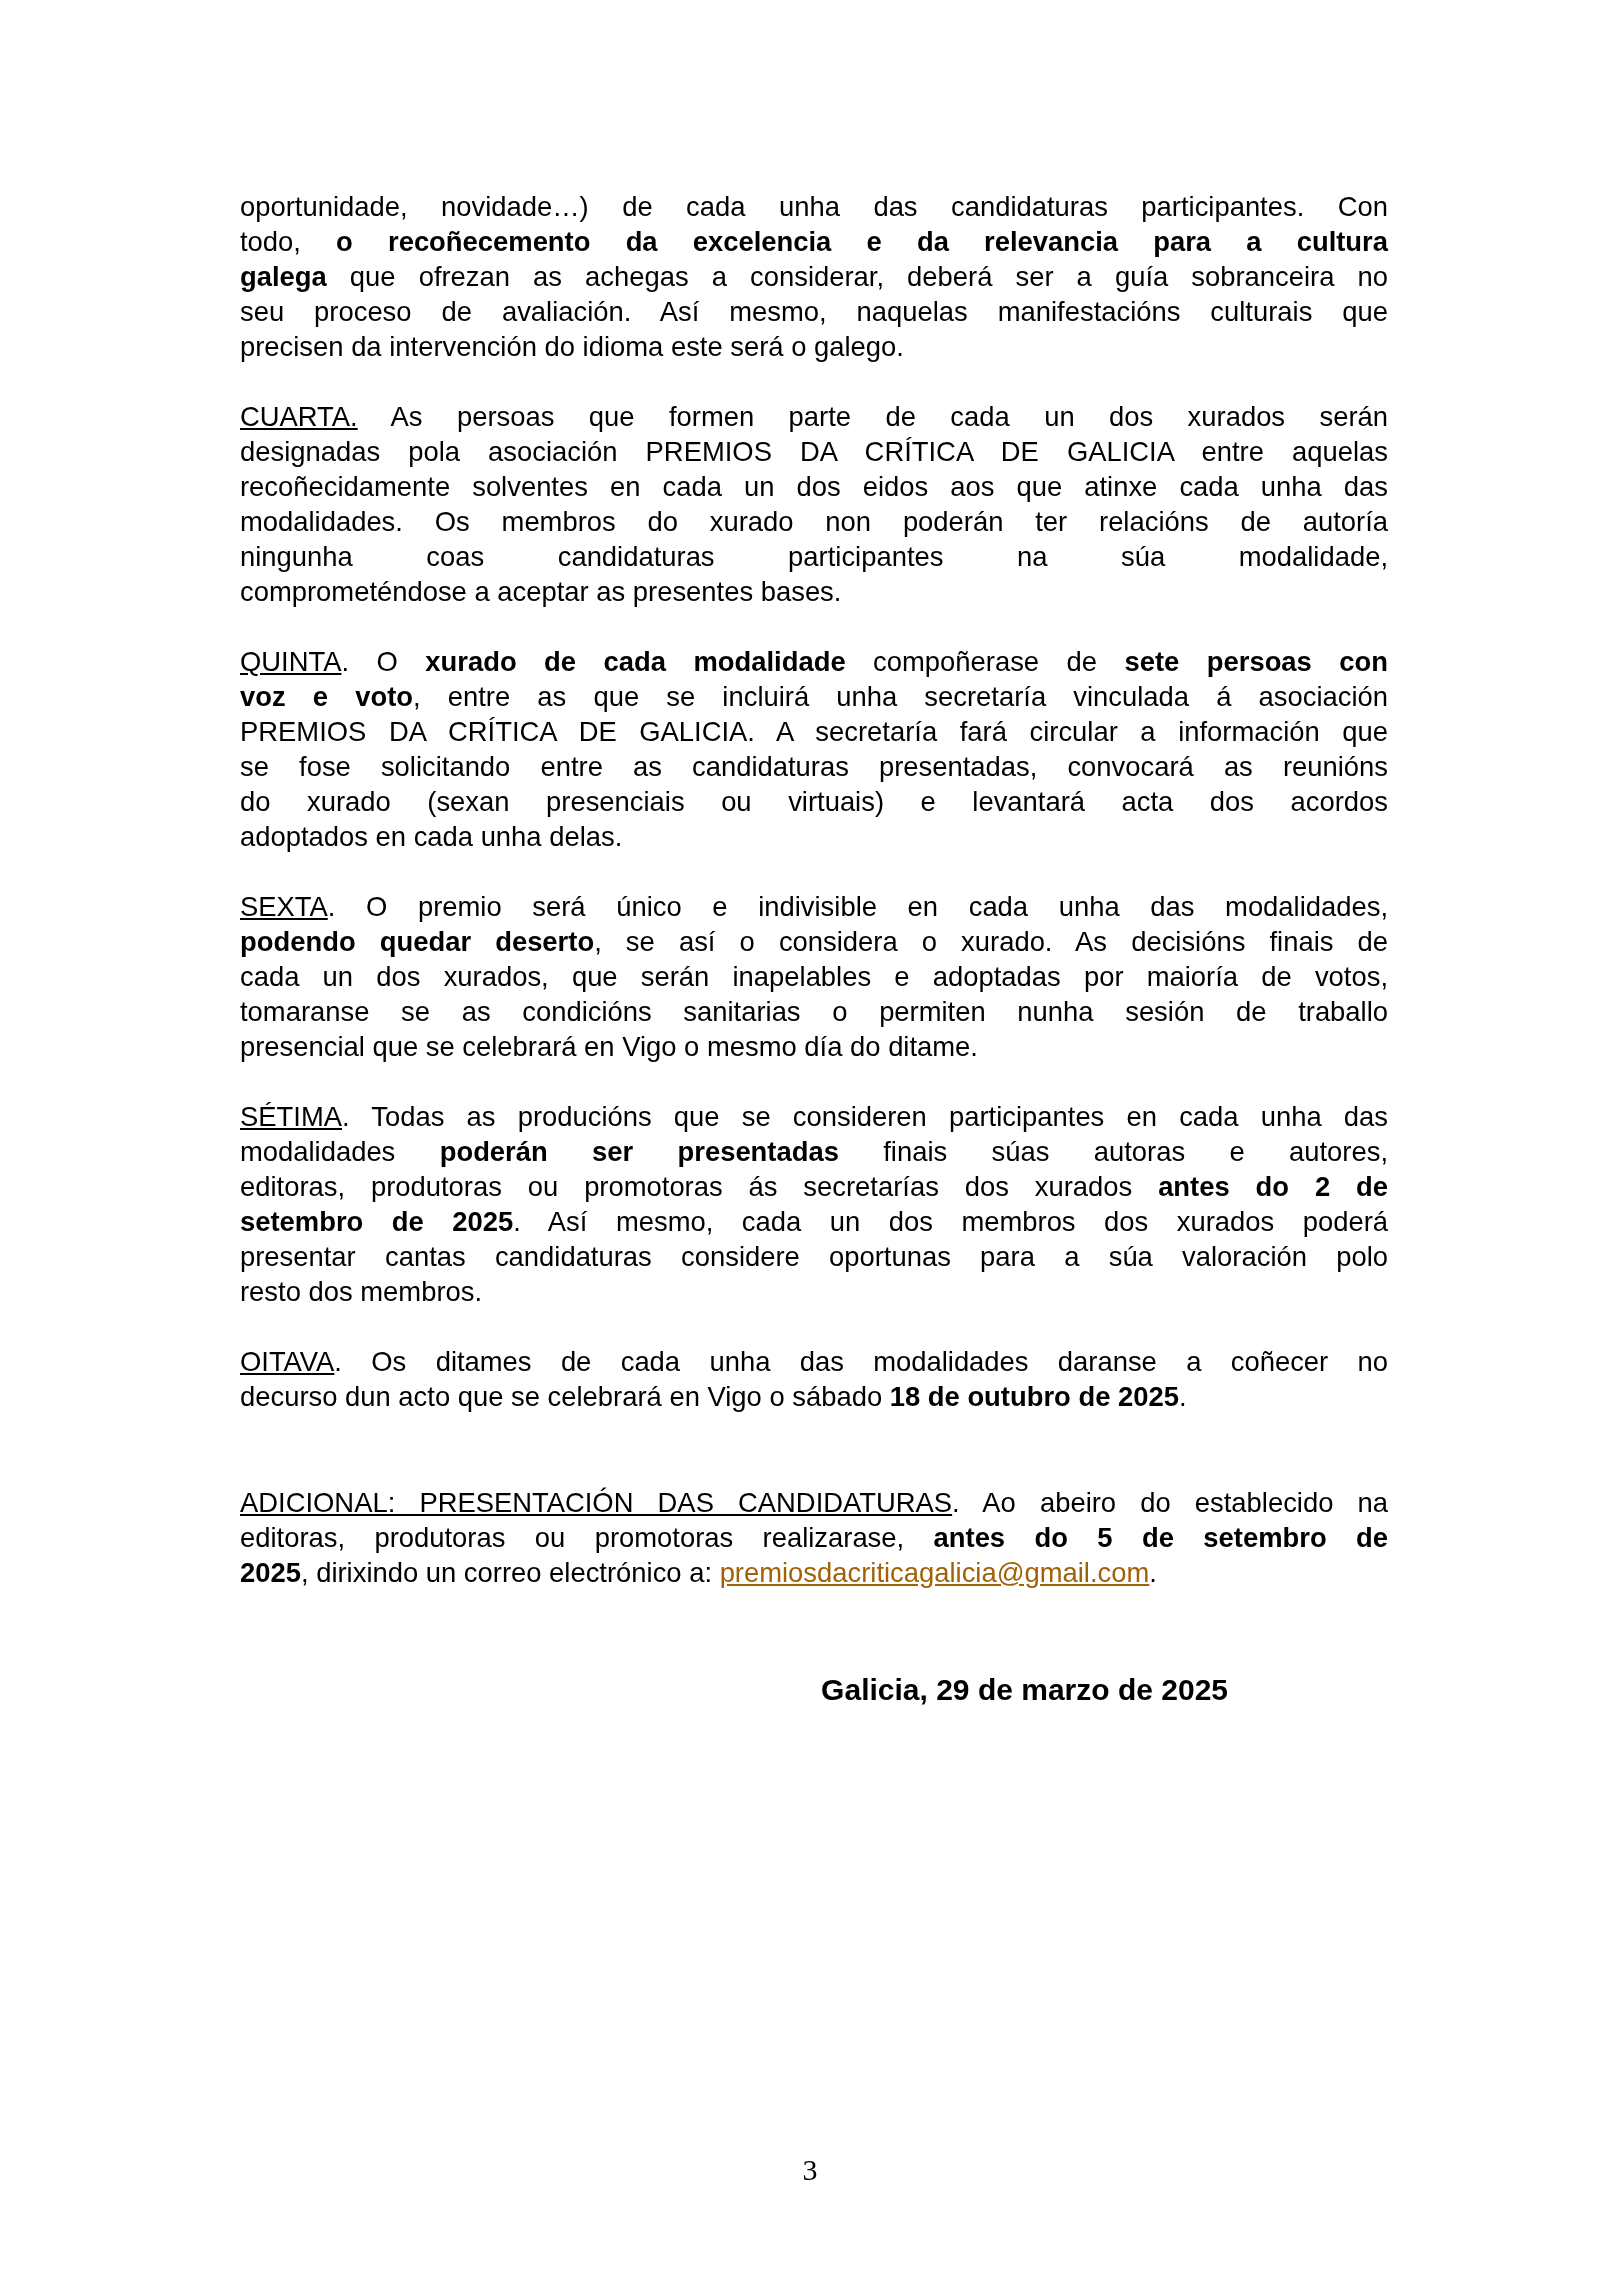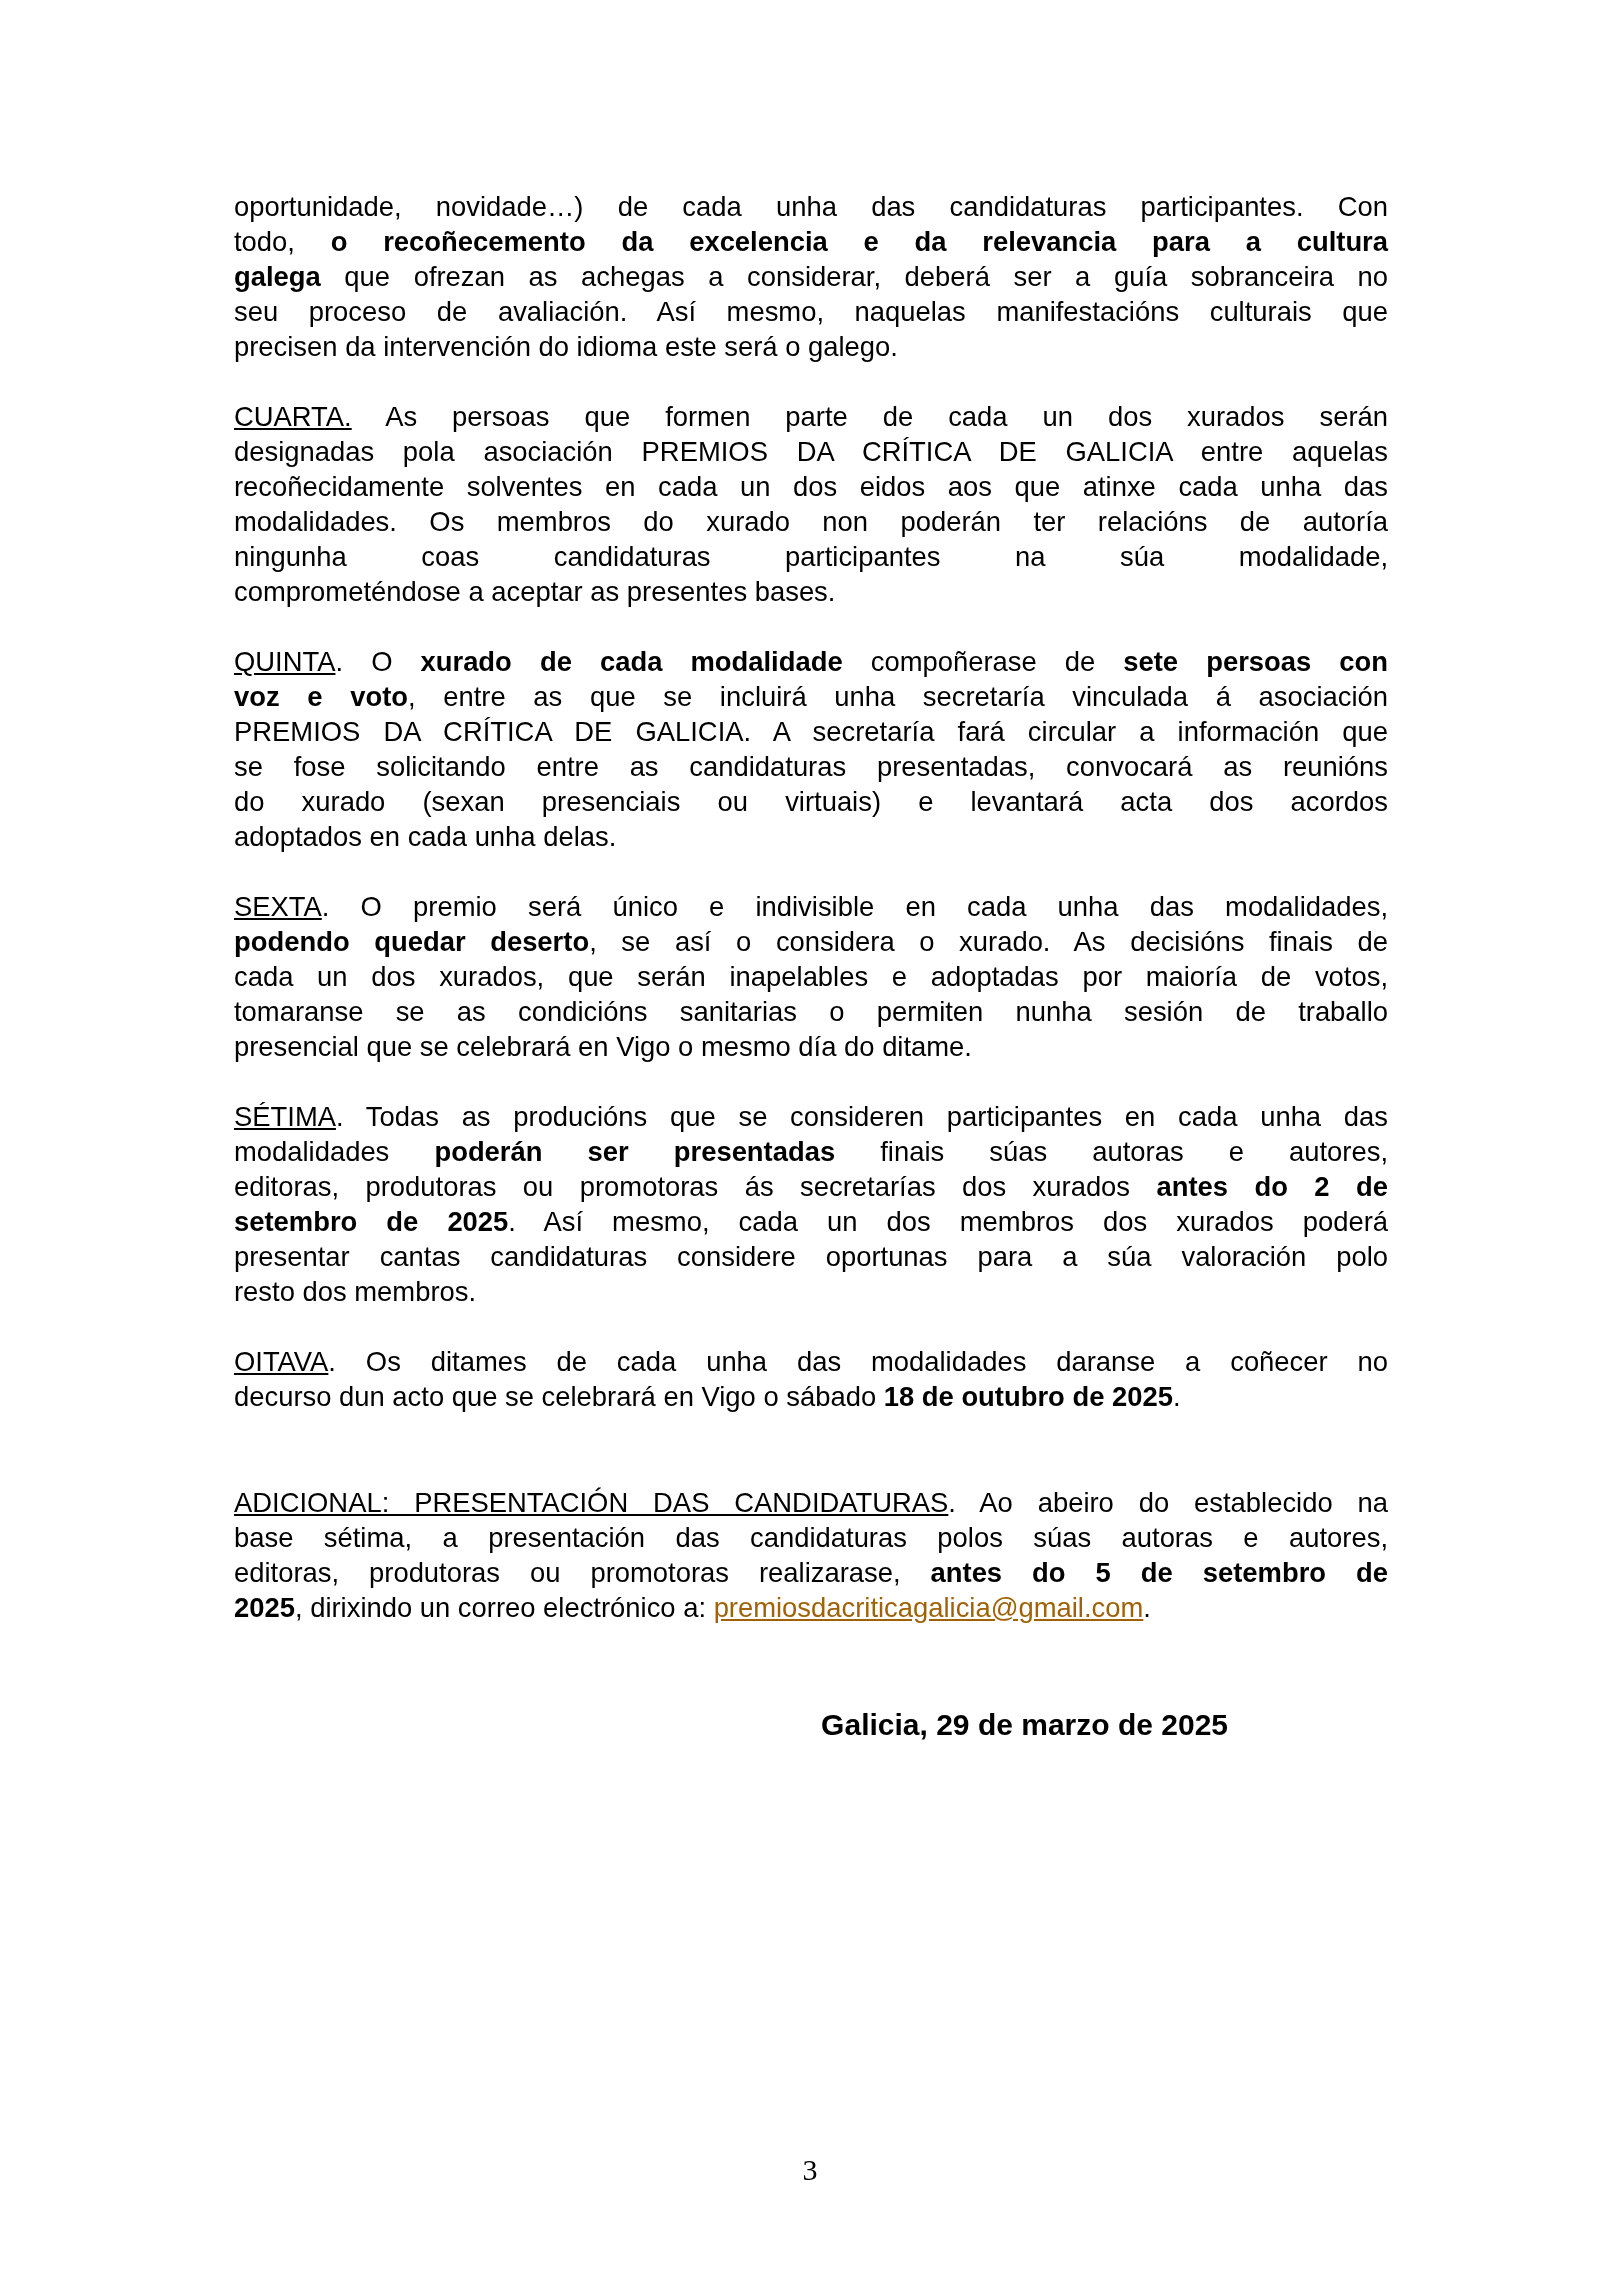--- a/index.html
+++ b/index.html
@@ -13,21 +13,21 @@
     overflow: hidden;
   }
   .doc-content {
     position: absolute;
     left: 228px;
     top: 189px;
     width: 1160px;
     font-size: 27.4px;
     line-height: 35px;
   }
-  .para { margin: 0 0 35px 6px; }
+  .para { margin: 0 0 35px 12px; }
   .para.gap-top { margin-top: 71px; }
   .line {
     text-align: justify;
     text-align-last: justify;
   }
   .line.last { text-align-last: left; }
   .b { font-weight: 700; }
   .u { text-decoration: underline; }
   a.email {
     text-decoration: underline;
@@ -93,21 +93,20 @@
         <div class="line"><span class="b">setembro de 2025</span><span>. Así mesmo, cada un dos membros dos xurados poderá</span></div>
         <div class="line"><span>presentar cantas candidaturas considere oportunas para a súa valoración polo</span></div>
         <div class="line last"><span>resto dos membros.</span></div>
       </div>
       <div class="para">
         <div class="line"><span class="u">OITAVA</span><span>. Os ditames de cada unha das modalidades daranse a coñecer no</span></div>
         <div class="line last"><span>decurso dun acto que se celebrará en Vigo o sábado </span><span class="b">18 de outubro de 2025</span><span>.</span></div>
       </div>
       <div class="para gap-top">
         <div class="line"><span class="u">ADICIONAL: PRESENTACIÓN DAS CANDIDATURAS</span><span>. Ao abeiro do establecido na</span></div>
-        <div class="line"><span>base sétima, a presentación das candidaturas polos súas autoras e autores,</span></div>
         <div class="line"><span>editoras, produtoras ou promotoras realizarase, </span><span class="b">antes do 5 de setembro de</span></div>
         <div class="line last"><span class="b">2025</span><span>, dirixindo un correo electrónico a: </span><a class="email" href="#" style="color: #a16207;">premiosdacriticagalicia@gmail.com</a><span>.</span></div>
       </div>
     </div>
   <p class="date-line">Galicia, 29 de marzo de 2025</p>
 </div>
 
 <div class="page-number">3</div>
 
 

